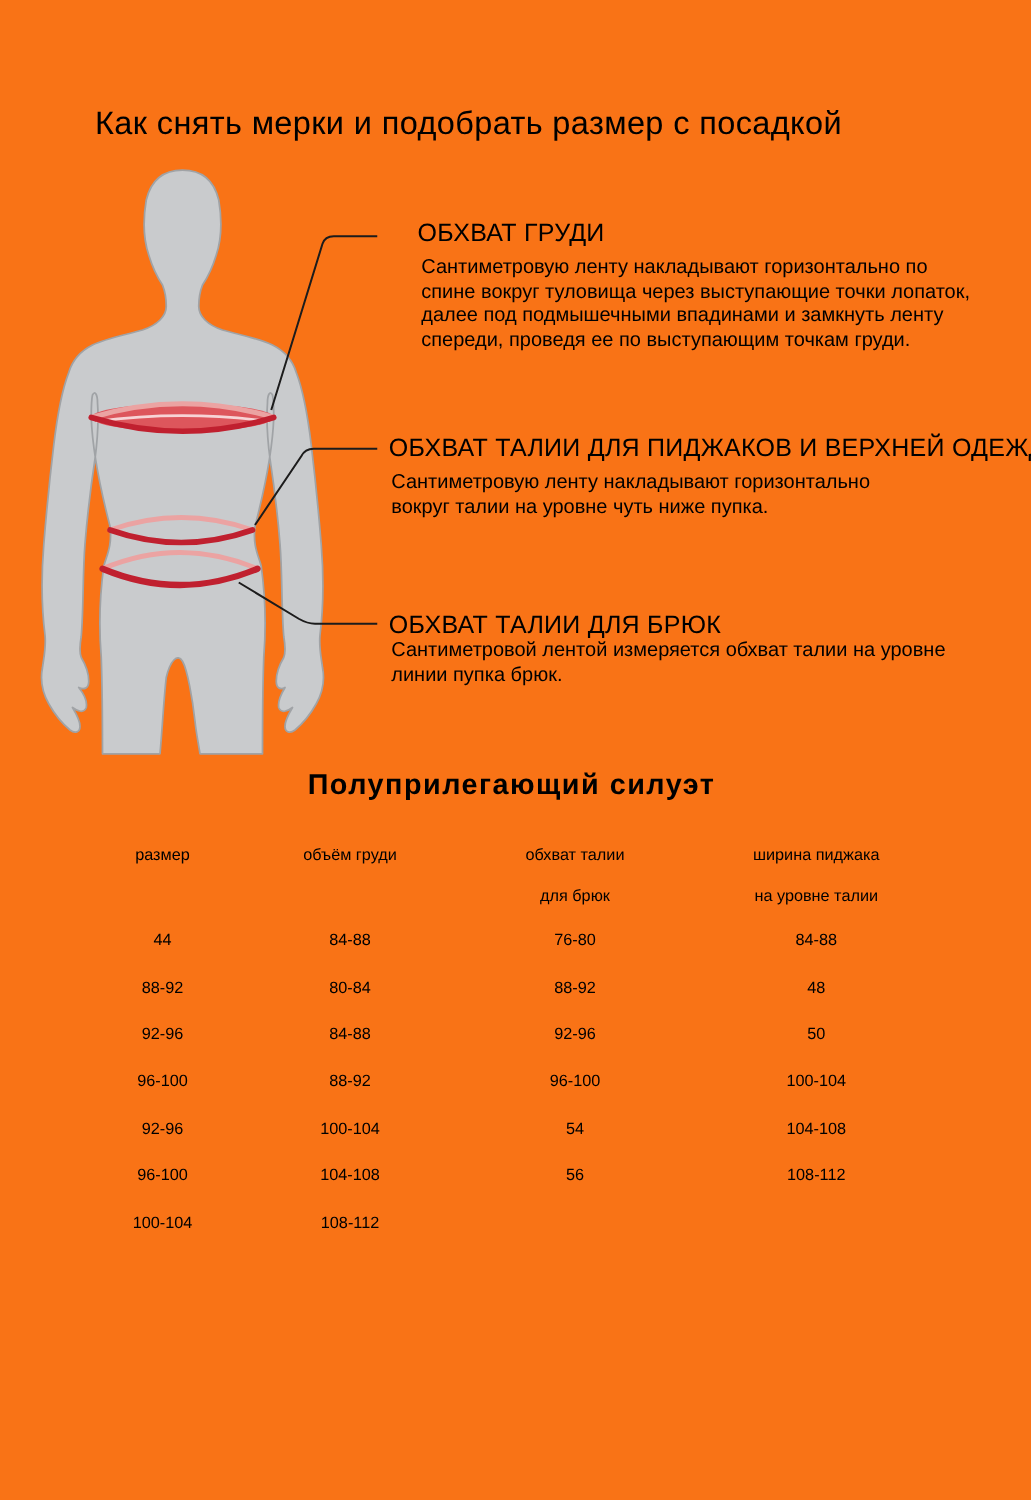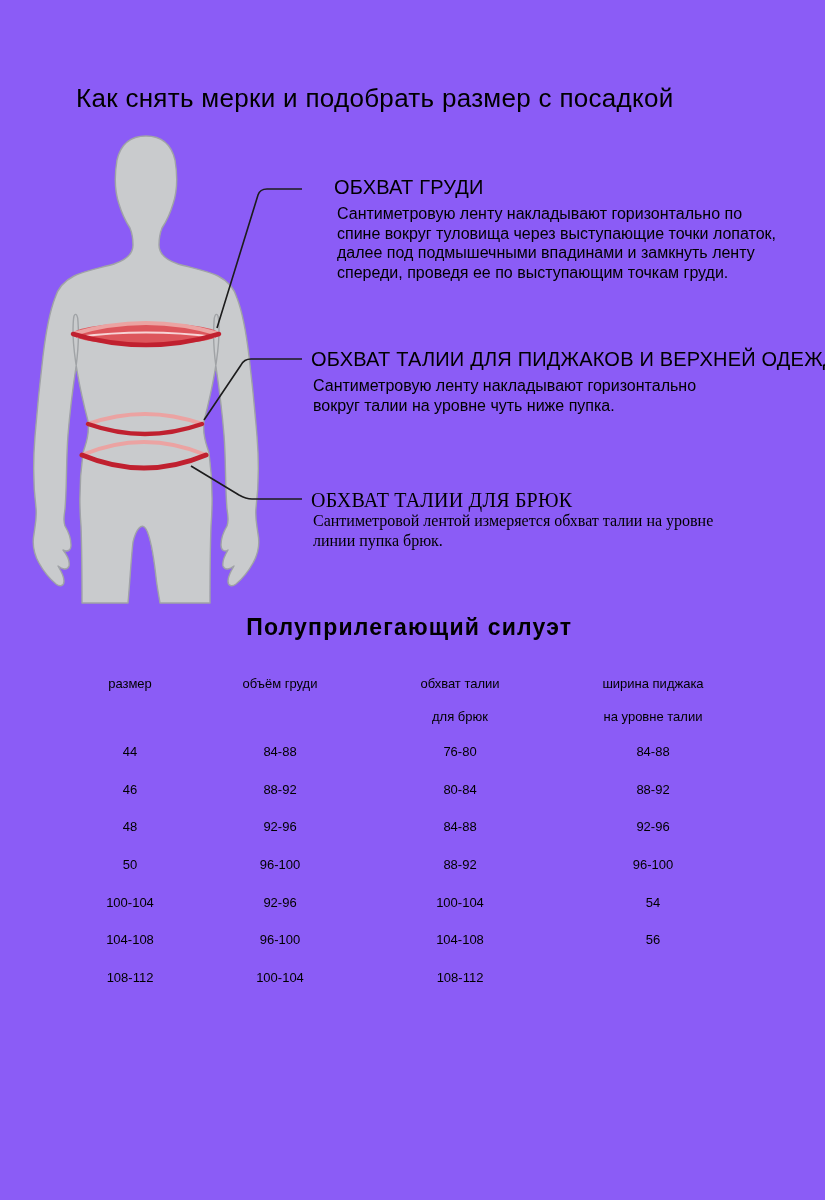--- a/index.html
+++ b/index.html
@@ -1,20 +1,20 @@
 <!DOCTYPE html>
 <html><head>
 <meta charset="utf-8">
 <style>
   html,body{margin:0;padding:0;background:#fff;}
   .page{
     position:relative;
     width:825px;
     height:1200px;
-    background:#8b5cf6;
+    background:#f97316;
     font-family:"Liberation Sans","DejaVu Sans",sans-serif;
     color:#000;
     overflow:hidden;
   }
   .page-title{
     position:absolute;
     left:76px; top:83px;
     font-size:26px;
     font-weight:400;
     letter-spacing:0.3px;
@@ -169,21 +169,21 @@
 далее под подмышечными впадинами и замкнуть ленту
 спереди, проведя ее по выступающим точкам груди.</div>
   </div>
 
   <div class="callout" style="left:311px; top:348px;">
     <div class="callout-heading">ОБХВАТ ТАЛИИ ДЛЯ ПИДЖАКОВ И ВЕРХНЕЙ ОДЕЖДЫ</div>
     <div class="callout-body" style="left:2px; top:28px;">Сантиметровую ленту накладывают горизонтально
 вокруг талии на уровне чуть ниже пупка.</div>
   </div>
 
-  <div class="callout" style="left:311px; top:489px;font-family:Liberation Serif, serif;">
+  <div class="callout" style="left:311px; top:489px;">
     <div class="callout-heading">ОБХВАТ ТАЛИИ ДЛЯ БРЮК</div>
     <div class="callout-body" style="left:2px; top:22px;">Сантиметровой лентой измеряется обхват талии на уровне
 линии пупка брюк.</div>
   </div>
 
   <h2 class="table-title">Полуприлегающий силуэт</h2>
 
   <div class="size-table">
 
     <div class="cell">размер</div>
@@ -194,21 +194,20 @@
     <div class="cell"></div>
     <div class="cell"></div>
     <div class="cell">для брюк</div>
     <div class="cell">на уровне талии</div>
 
     <div class="cell">44</div>
     <div class="cell">84-88</div>
     <div class="cell">76-80</div>
     <div class="cell">84-88</div>
 
-    <div class="cell">46</div>
     <div class="cell">88-92</div>
     <div class="cell">80-84</div>
     <div class="cell">88-92</div>
 
     <div class="cell">48</div>
     <div class="cell">92-96</div>
     <div class="cell">84-88</div>
     <div class="cell">92-96</div>
 
     <div class="cell">50</div>

